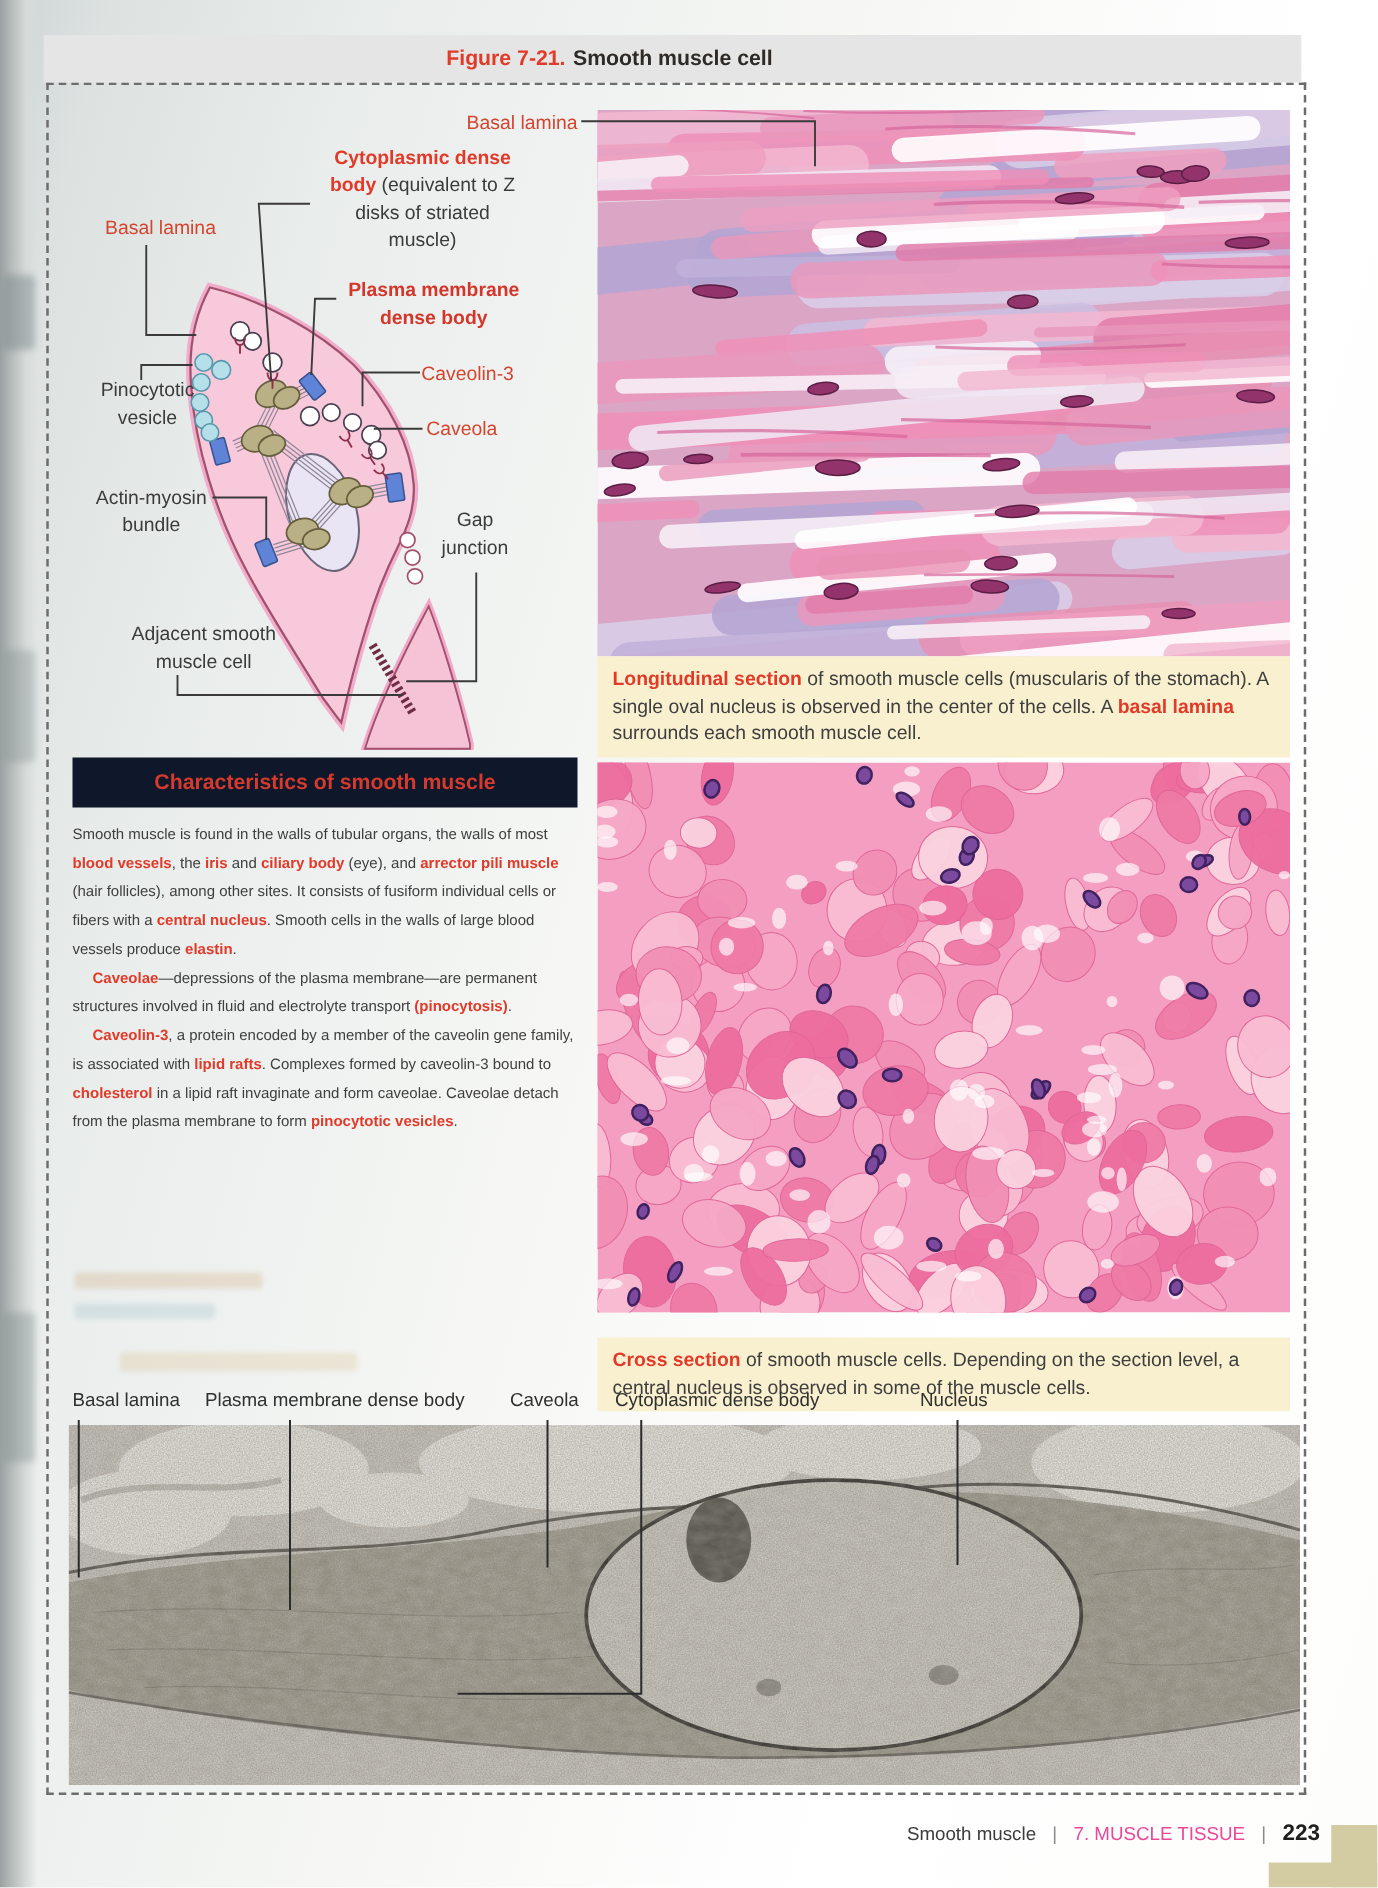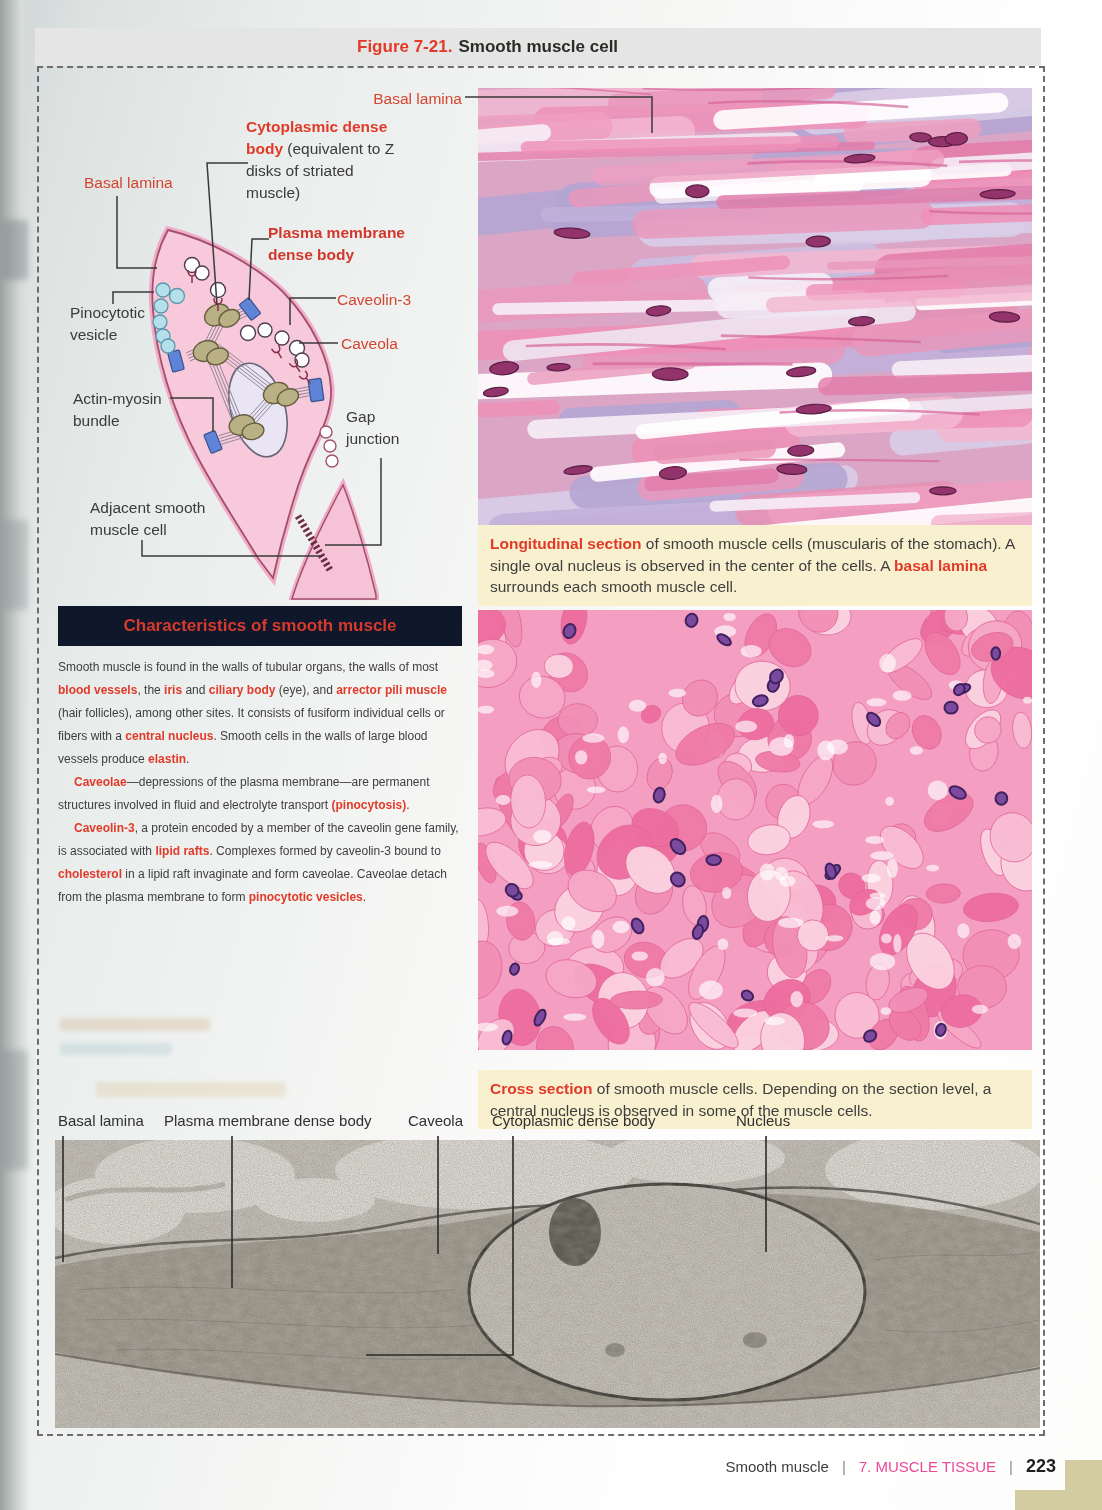--- a/index.html
+++ b/index.html
@@ -14,21 +14,21 @@
   .edge-smudge{width:26px;border-radius:4px;filter:blur(3px);z-index:3;}
   .figure-border{left:37px;top:66px;width:1004px;height:1366px;border:2px dashed #6d6d6d;z-index:4;}
   .banner{left:35px;top:28px;width:1006px;height:38px;background:#e5e5e5;z-index:5;
     font-size:17px;font-weight:bold;line-height:38px;padding-left:322px;box-sizing:border-box;}
   .fig-label{color:#e23a29;}
   .fig-title{color:#2e2b26;margin-left:6px;}
   .seg-r{color:#e23a29;font-weight:bold;}
   .lbl{z-index:30;font-size:15.5px;line-height:22px;color:#3b3b3b;}
   .lbl-red{color:#d4452f;}
   .lbl-red-b{color:#d3372b;font-weight:bold;}
-  .t-center{text-align:left;}
+  .t-center{text-align:center;}
   .t-right{text-align:right;}
   .micro{z-index:10;}
   .caption{z-index:20;background:#f8f0cf;box-sizing:border-box;padding:8px 12px;
     font-size:15.5px;line-height:21.5px;color:#3e3e3e;}
   .char-head{left:58px;top:606px;width:404px;height:40px;background:#0f172a;z-index:20;
     text-align:center;line-height:40px;font-size:17px;font-weight:bold;color:#d63a2c;}
   .char-body{left:58px;top:656px;width:408px;z-index:20;font-size:12px;line-height:23px;color:#3e3e3e;}
   .char-body p{margin:0;}
   .char-body p.indent{text-indent:16px;}
   .em-label{z-index:30;font-size:15px;color:#2f2f2f;white-space:nowrap;}

